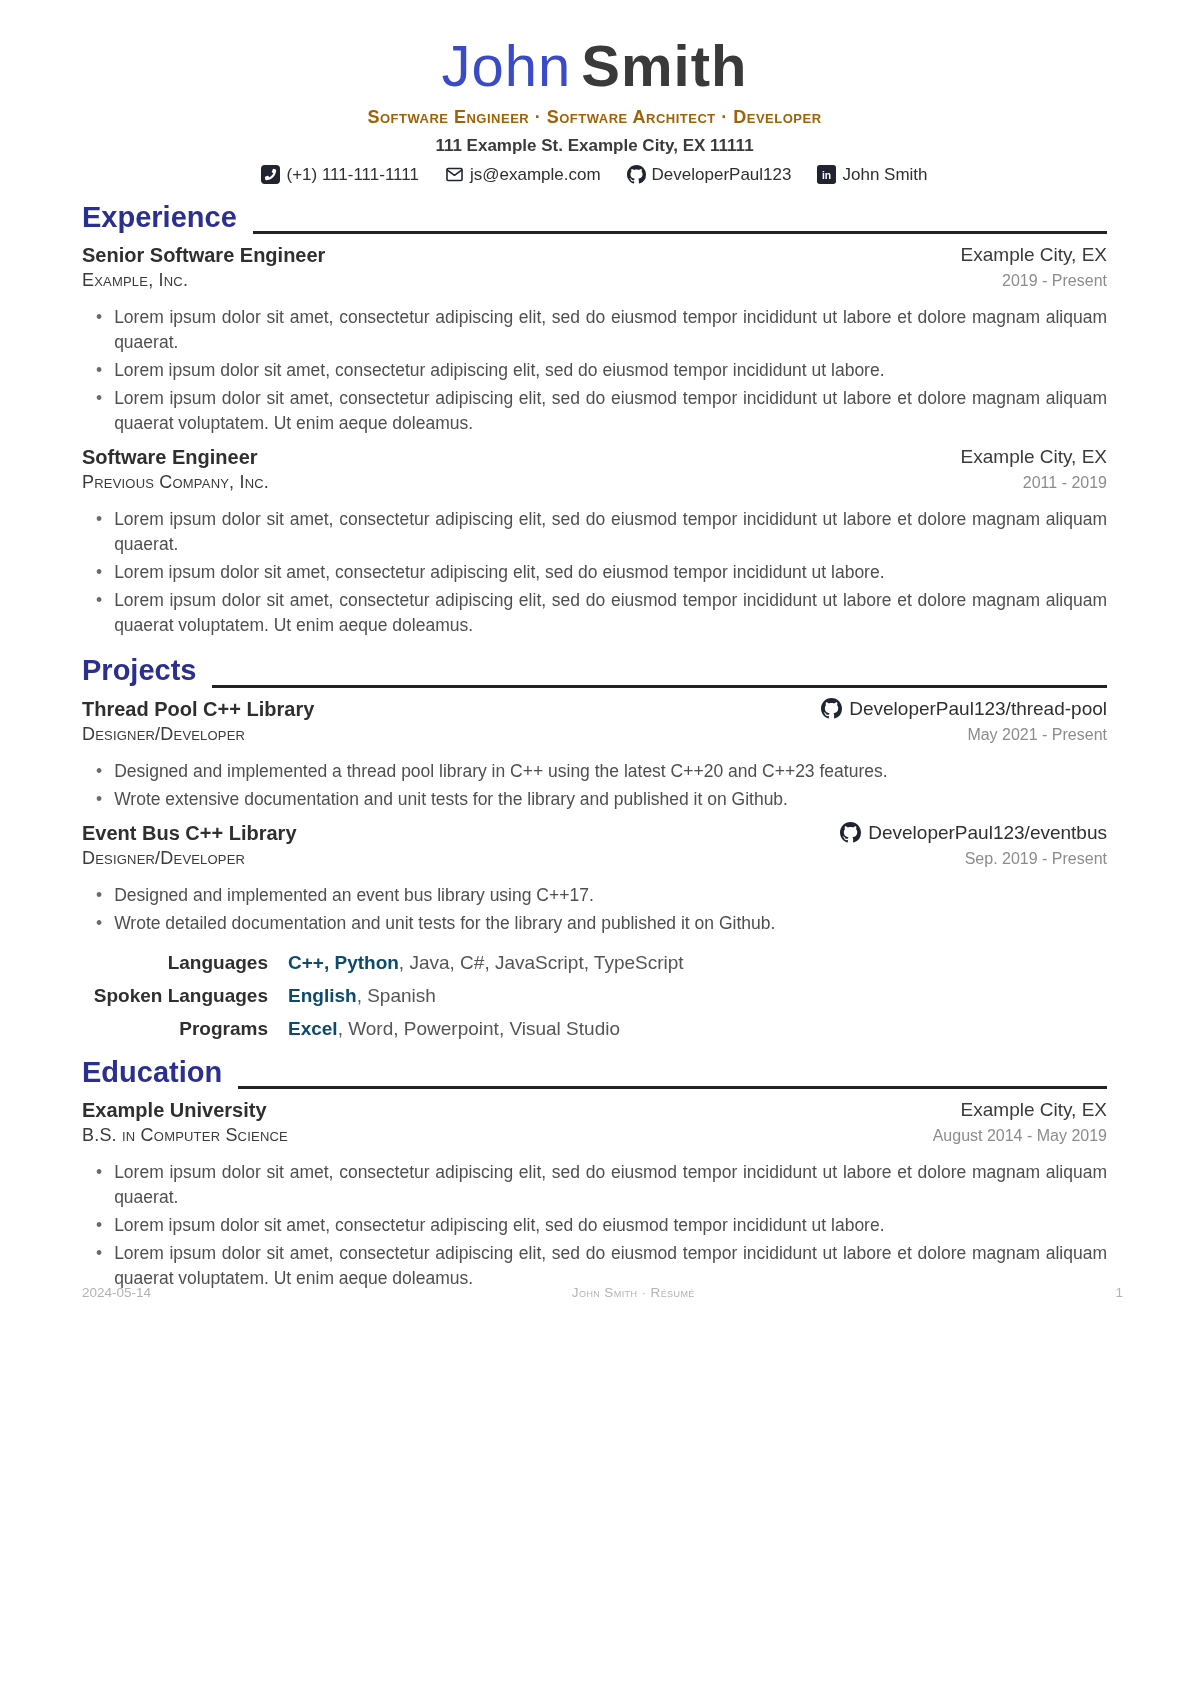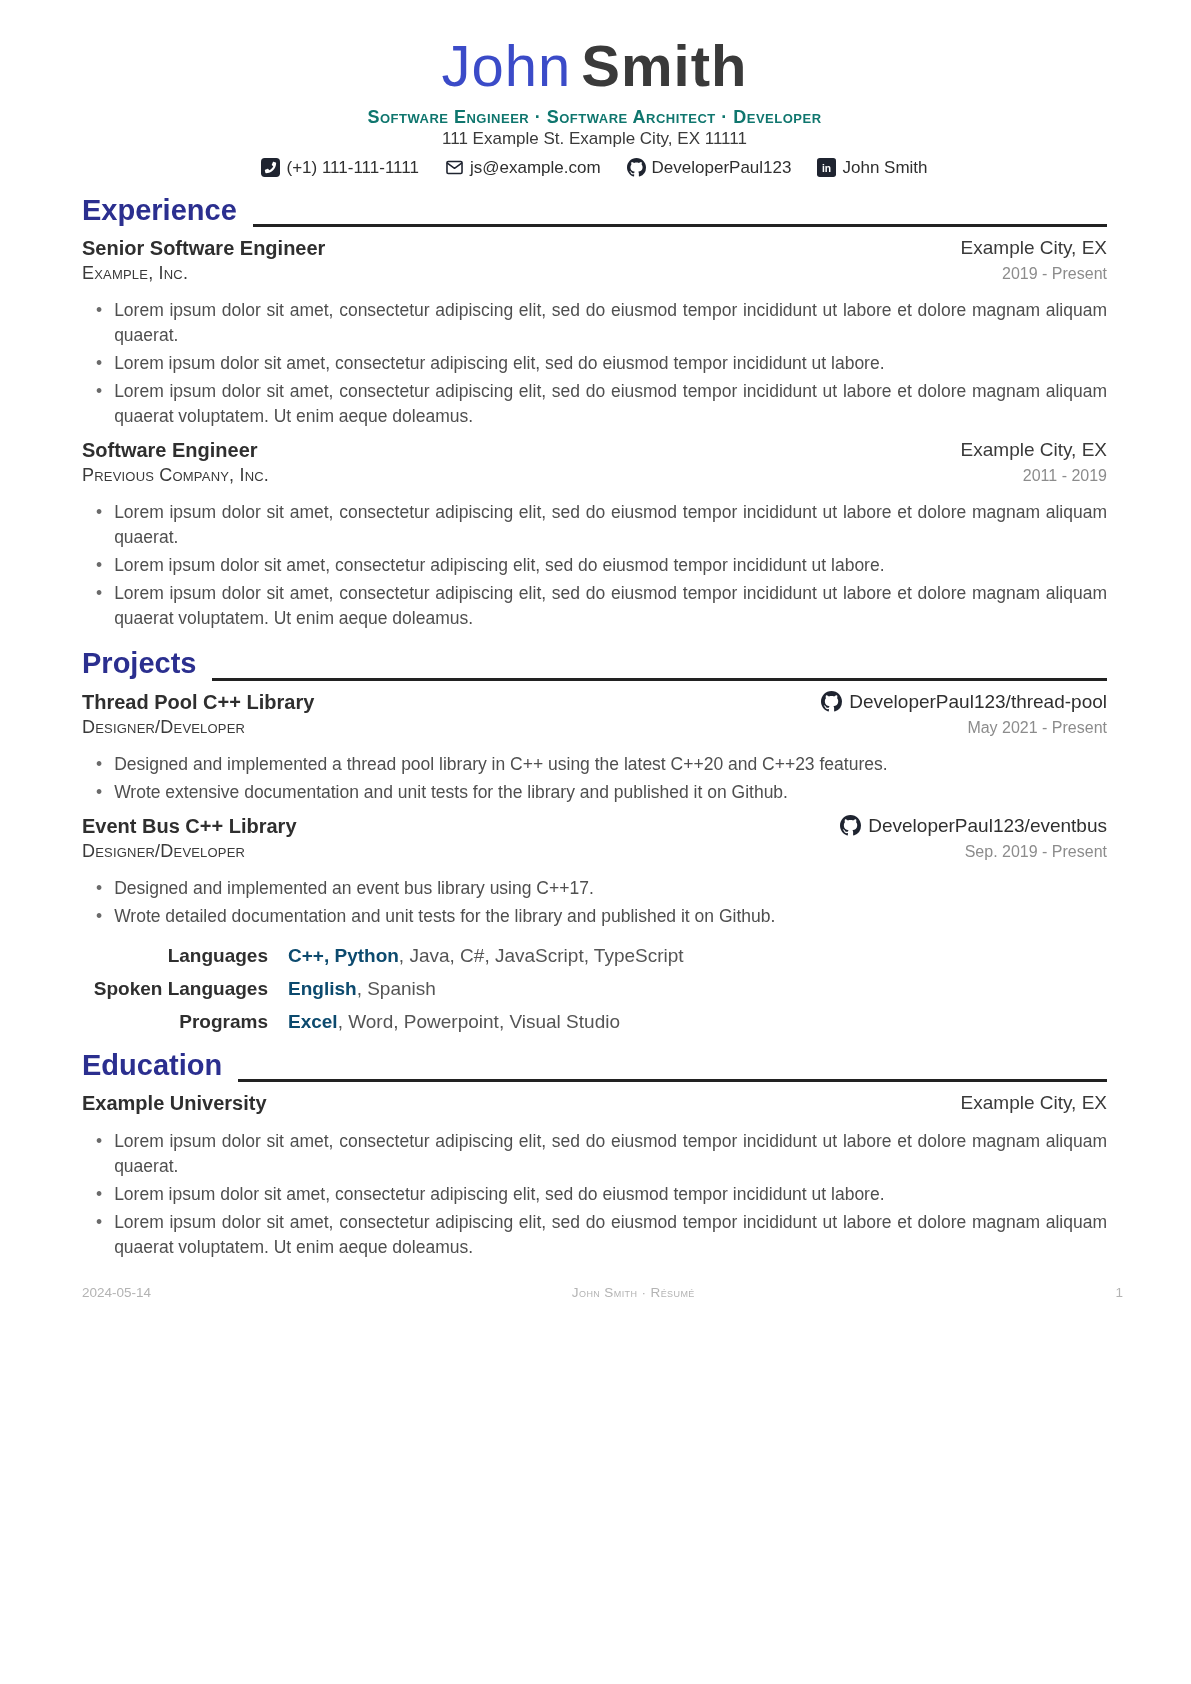--- a/index.html
+++ b/index.html
@@ -5,22 +5,22 @@
   html,body{margin:0;padding:0;background:#fff;}
   body{font-family:"Liberation Sans","DejaVu Sans",sans-serif;color:#3a3a3a;}
   .page{width:1191px;height:1348px;position:relative;overflow:hidden;background:#ffffff;}
   .content{padding:36px 84px 0 82px;}
 
   
   .hdr{text-align:center;}
   .name{font-size:58px;line-height:1.05;letter-spacing:1px;}
   .name .first{font-weight:100;color:#3b4bc8;}
   .name .last{font-weight:700;color:#3a3a3a;margin-left:10px;}
-  .tagline{margin-top:10px;font-variant:small-caps;font-weight:600;font-size:18px;color:#0f766e;letter-spacing:.5px;}
-  .address{margin-top:1px;font-weight:400;font-size:17px;color:#3a3a3a;}
+  .tagline{margin-top:10px;font-variant:small-caps;font-weight:600;font-size:18px;color:#a16207;letter-spacing:.5px;}
+  .address{margin-top:8px;font-weight:700;font-size:17px;color:#3a3a3a;}
   .contacts{margin-top:9px;display:flex;justify-content:center;gap:26px;font-size:17px;color:#2f2f2f;}
   .contact{display:inline-flex;align-items:center;gap:6px;}
   .cicon{width:19px;height:19px;color:#1f2430;flex:0 0 auto;}
 
   
   .sec{margin-top:16px;}
   .sec-head{display:flex;align-items:flex-end;gap:16px;margin-bottom:8px;}
   .sec-title{font-size:29px;font-weight:700;color:#2b2f8f;margin:0;line-height:1.15;}
   .sec-rule{flex:1;height:3px;background:#222222;margin-top:12px;}
 
@@ -223,20 +223,24 @@
     <section class="sec">
       <div class="sec-head">
         <h2 class="sec-title">Education</h2>
         <div class="sec-rule"></div>
       </div>
       <div class="entry">
         <div class="erow">
           <span class="etitle">Example University</span>
           <span class="eloc">Example City, EX</span>
         </div>
+        <div class="erow2">
+          <span class="esub">B.S. in Computer Science</span>
+          <span class="edate">August 2014 - May 2019</span>
+        </div>
         <div class="bullets">
           <div class="bullet">
               <span class="dot">•</span>
               <span class="btxt">Lorem ipsum dolor sit amet, consectetur adipiscing elit, sed do eiusmod tempor incididunt ut labore et dolore magnam aliquam quaerat.</span>
             </div>
           <div class="bullet">
               <span class="dot">•</span>
               <span class="btxt">Lorem ipsum dolor sit amet, consectetur adipiscing elit, sed do eiusmod tempor incididunt ut labore.</span>
             </div>
           <div class="bullet">

